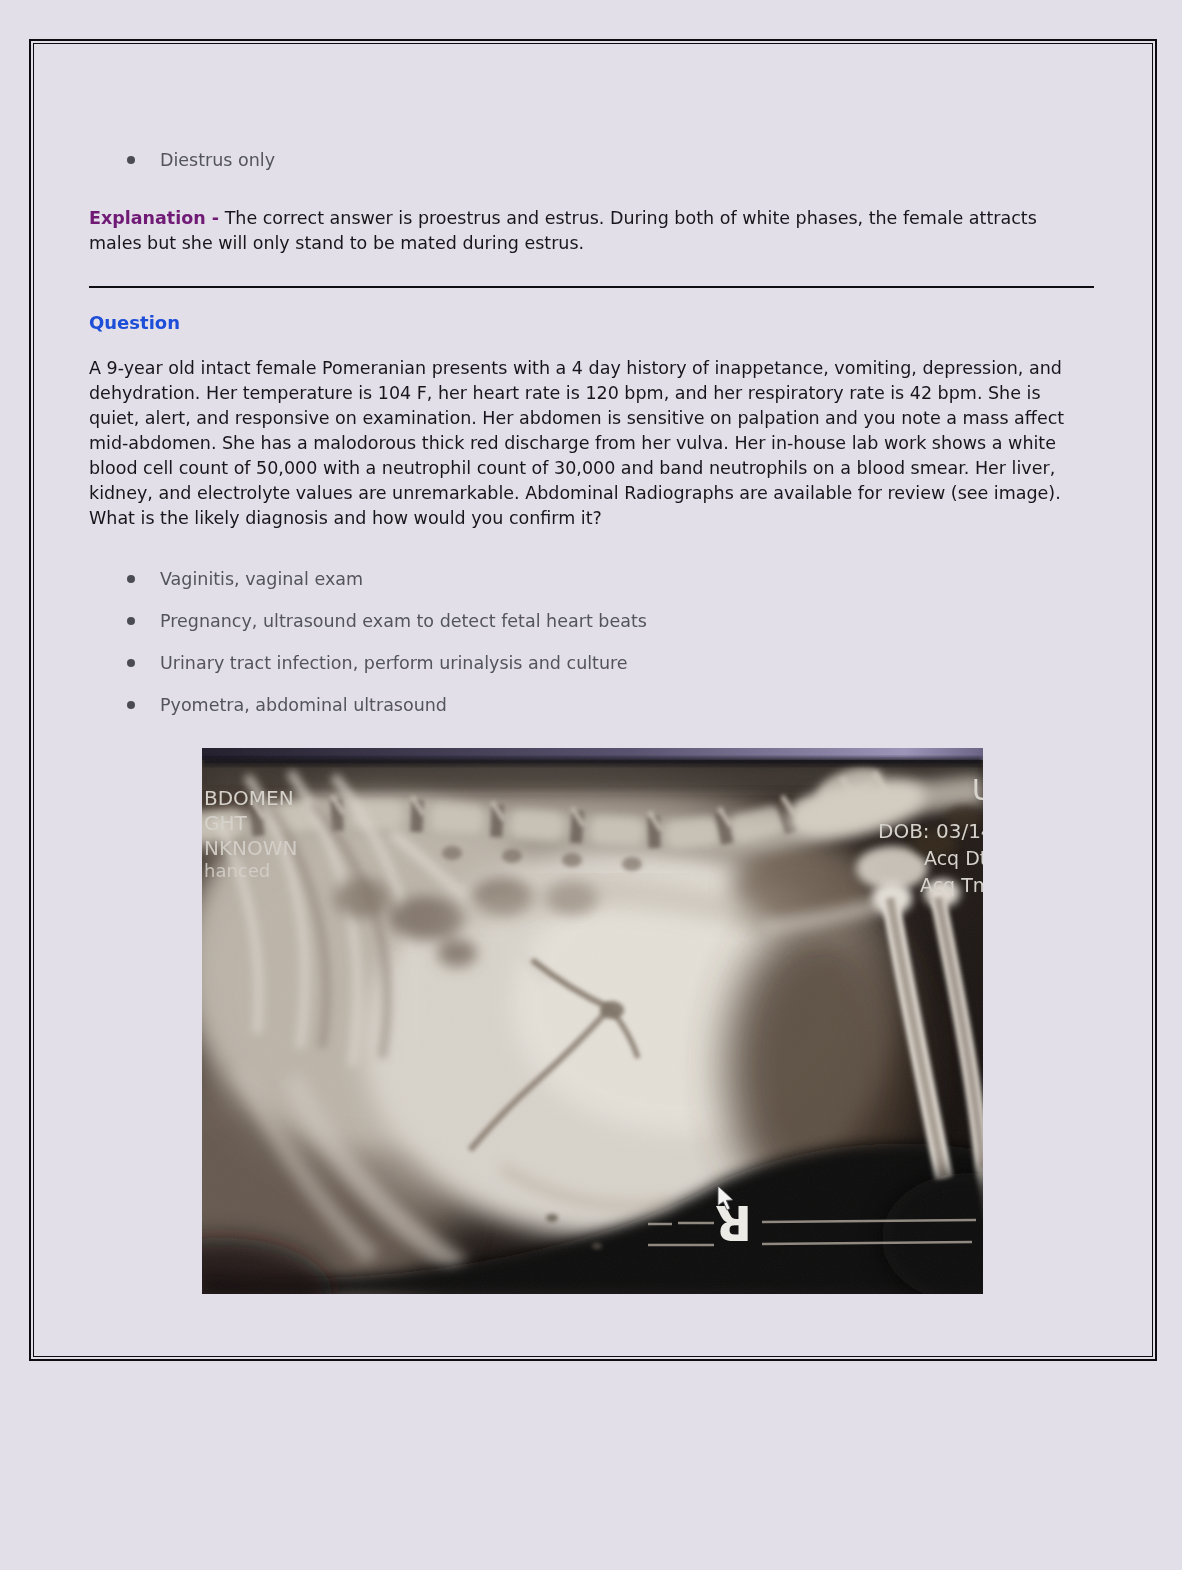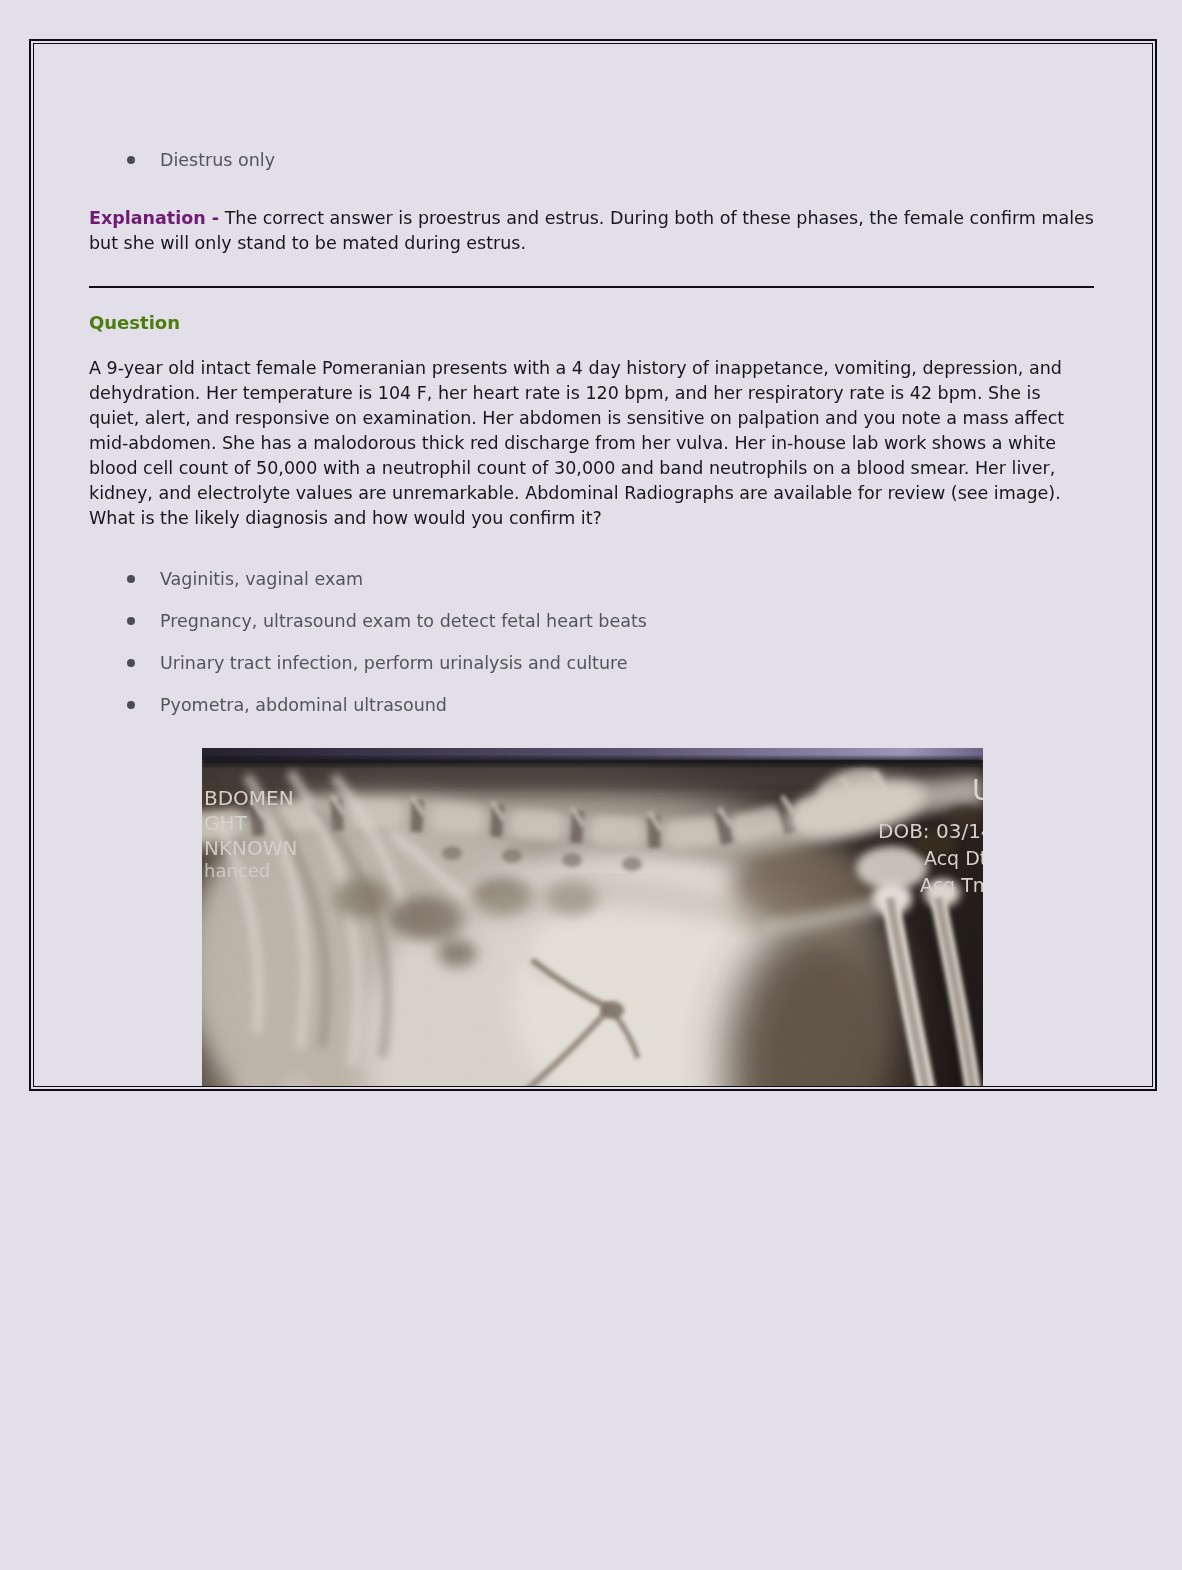--- a/index.html
+++ b/index.html
@@ -3,21 +3,21 @@
 <meta charset="utf-8">
 <style>
   html,body{margin:0;padding:0;}
   body{
     width:1182px;height:1570px;
     background:#e2dfe9;
     font-family:"DejaVu Sans","Liberation Sans",sans-serif;
     overflow:hidden;position:relative;
   }
   .frame-outer{
-    position:absolute;left:29px;top:39px;width:1128px;height:1052px;
+    position:absolute;left:29px;top:39px;width:1128px;height:1322px;
     border:2px solid #0c0c11;box-sizing:border-box;
   }
   .frame-inner{
     position:absolute;left:2px;top:2px;right:2px;bottom:2px;
     border:1px solid #0c0c11;
   }
   .content{
     position:absolute;left:0;top:0;right:0;bottom:0;
     padding:104px 57px 0 55px;
     overflow:hidden;
@@ -36,21 +36,21 @@
     margin:0;color:#17171b;font-size:17.5px;line-height:25px;
     width:1005px;
   }
   p.explanation{margin-top:33px;}
   p.explanation strong{color:#701a75;}
   hr.divider{
     border:none;border-top:2px solid #0e0e13;
     margin:30px 0 0 0;width:1005px;
   }
   h3.question-heading{
-    margin:24px 0 0 0;color:#4d7c0f;font-size:18px;line-height:22px;
+    margin:24px 0 0 0;color:#1d4ed8;font-size:18px;line-height:22px;
     font-weight:bold;
   }
   p.question-text{margin-top:22px;}
   ul.answers{margin-top:36px;}
   .xray-wrap{
     margin:30px 0 0 113px;width:781px;height:546px;
     background:#241d1a;overflow:hidden;
   }
   .xray-wrap svg{display:block;}
 </style>
@@ -58,21 +58,21 @@
 <body>
 
 <div class="frame-outer">
   <div class="frame-inner">
     <div class="content">
 
       <ul class="options">
         <li>Diestrus only</li>
       </ul>
 
-      <p class="body-text explanation"><strong>Explanation -</strong> <span>The correct answer is proestrus and estrus. During both of these phases, the female confirm males but she will only stand to be mated during estrus.</span></p>
+      <p class="body-text explanation"><strong>Explanation -</strong> <span>The correct answer is proestrus and estrus. During both of white phases, the female attracts males but she will only stand to be mated during estrus.</span></p>
 
       <hr class="divider">
 
       <h3 class="question-heading">Question</h3>
 
       <p class="body-text question-text">A 9-year old intact female Pomeranian presents with a 4 day history of inappetance, vomiting, depression, and dehydration. Her temperature is 104 F, her heart rate is 120 bpm, and her respiratory rate is 42 bpm. She is quiet, alert, and responsive on examination. Her abdomen is sensitive on palpation and you note a mass affect mid-abdomen. She has a malodorous thick red discharge from her vulva. Her in-house lab work shows a white blood cell count of 50,000 with a neutrophil count of 30,000 and band neutrophils on a blood smear. Her liver, kidney, and electrolyte values are unremarkable. Abdominal Radiographs are available for review (see image). What is the likely diagnosis and how would you confirm it?</p>
 
       <ul class="options answers">
         <li>Vaginitis, vaginal exam</li>
         <li>Pregnancy, ultrasound exam to detect fetal heart beats</li>

